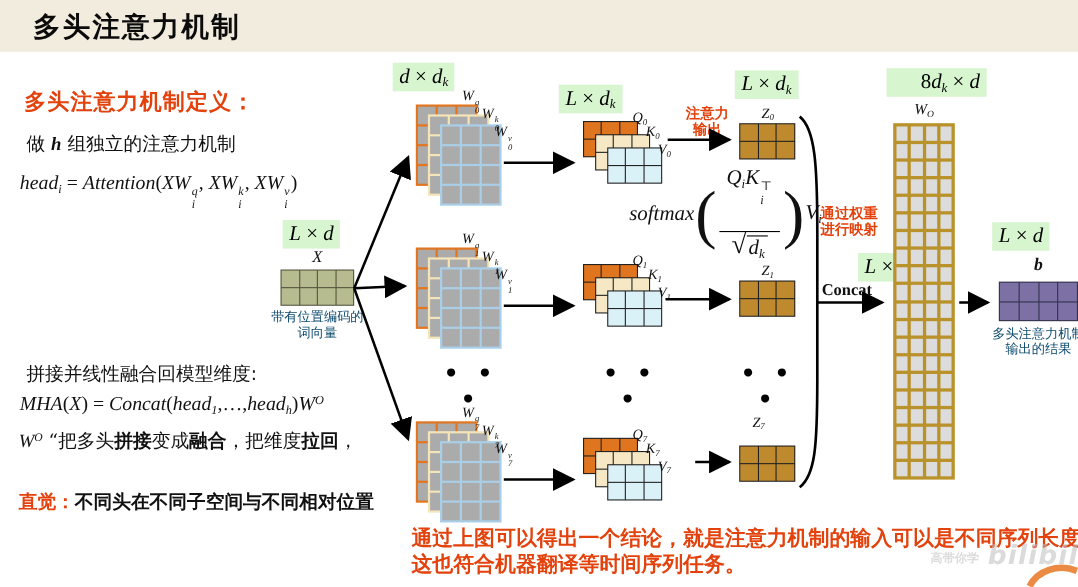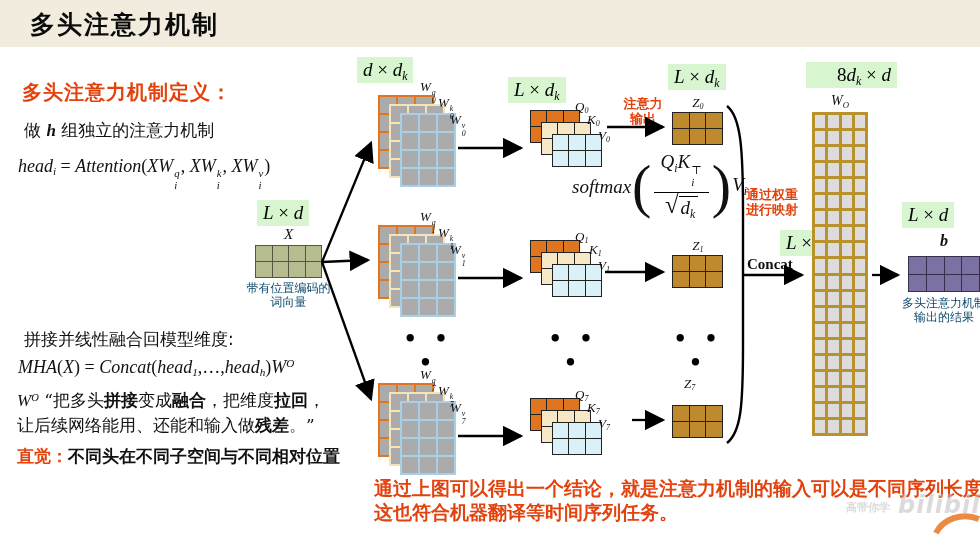--- a/index.html
+++ b/index.html
@@ -47,21 +47,21 @@
 
   .mlabel{position:absolute;font-family:"Liberation Serif","DejaVu Serif",serif;font-size:13px;color:#111;white-space:nowrap;}
   .redsmall{position:absolute;color:#E3420D;font-weight:bold;font-size:13px;text-align:center;line-height:15px;}
   .caption{position:absolute;font-size:12px;text-align:center;line-height:14px;color:#0c4a6e;}
 
   
   .softmax{position:absolute;left:572px;top:152px;display:flex;align-items:center;font-size:19px;
            font-family:"Liberation Serif","DejaVu Serif",serif;white-space:nowrap;}
   .bigp{font-size:58px;line-height:0.85;font-weight:400;transform:scaleY(1.02);margin:0 1px;}
   .frac{display:inline-flex;flex-direction:column;align-items:center;margin:0 2px;}
-  .frac .num{padding:0 6px 3px;border-bottom:1.6px solid #000;line-height:1.1;}
+  .frac .num{padding:0 6px 21px;border-bottom:1.6px solid #000;line-height:1.1;}
   .frac .den{display:flex;align-items:flex-start;padding-top:3px;line-height:1.1;}
   .sqrt{font-size:1.3em;line-height:0.75;}
   .rad{border-top:1.6px solid #000;padding:1px 3px 0 2px;}
 
   .concat{position:absolute;font-family:"Liberation Serif","DejaVu Serif",serif;font-weight:bold;font-size:15px;}
   .dots{position:absolute;top:327px;width:60px;text-align:center;font-size:21px;font-weight:bold;
         letter-spacing:5px;color:#000;}
   .bottom-red{position:absolute;color:#E3420D;font-weight:bold;font-size:19px;white-space:nowrap;}
 
   .wm-text{position:absolute;color:rgba(190,190,190,0.55);font-weight:bold;}
@@ -85,21 +85,20 @@
         <span>k</span>
         <span>i</span>
       </span><span class="t">, </span><span class="i">XW</span><span class="ss">
         <span>v</span>
         <span>i</span>
       </span><span class="t">)</span></div>
 
   <div class="p-sans" style="left:24px;top:328px;">拼接并线性融合回模型维度:</div>
   <div class="formula" style="left:18px;top:357px;text-align:right;"><span class="i">MHA</span><span class="t">(</span><span class="i">X</span><span class="t">) = </span><span class="i">Concat</span><span class="t">(</span><span class="i">head</span><sub>1</sub><span class="t">,…,</span><span class="i">head</span><sub>h</sub><span class="t">)</span><span class="i">W</span><sup>O</sup></div>
   <div class="p-serif" style="left:17px;top:389px;"><span class="i">W</span><sup>O</sup><span class="t"> “把多头</span><span class="b">拼接</span><span class="t">变成</span><span class="b">融合</span><span class="t">，把维度</span><span class="b">拉回</span><span class="t">，</span></div>
-  <div class="p-serif" style="left:17px;top:414px;"><span class="t">让后续网络能用、还能和输入做</span><span class="b">残差</span><span class="t">。”</span></div>
   <div class="p-serif" style="left:17px;top:445px;font-weight:bold;"><span class="rb">直觉：</span><span class="b">不同头在不同子空间与不同相对位置</span></div>
 
   <div class="glabel" style="left:257px;top:200px;"><span class="i">L</span><span class="t"> × </span><span class="i">d</span></div>
   <div class="mlabel" style="left:255px;top:226px;width:67px;text-align:center;font-size:15px;"><span class="i">X</span></div>
   <div class="mgrid xmat" style="left: 255px; top: 245px; display: grid; grid-template-columns: repeat(4, 1fr); grid-template-rows: repeat(2, 1fr);">
       <div></div>
       <div></div>
       <div></div>
       <div></div>
       <div></div>

